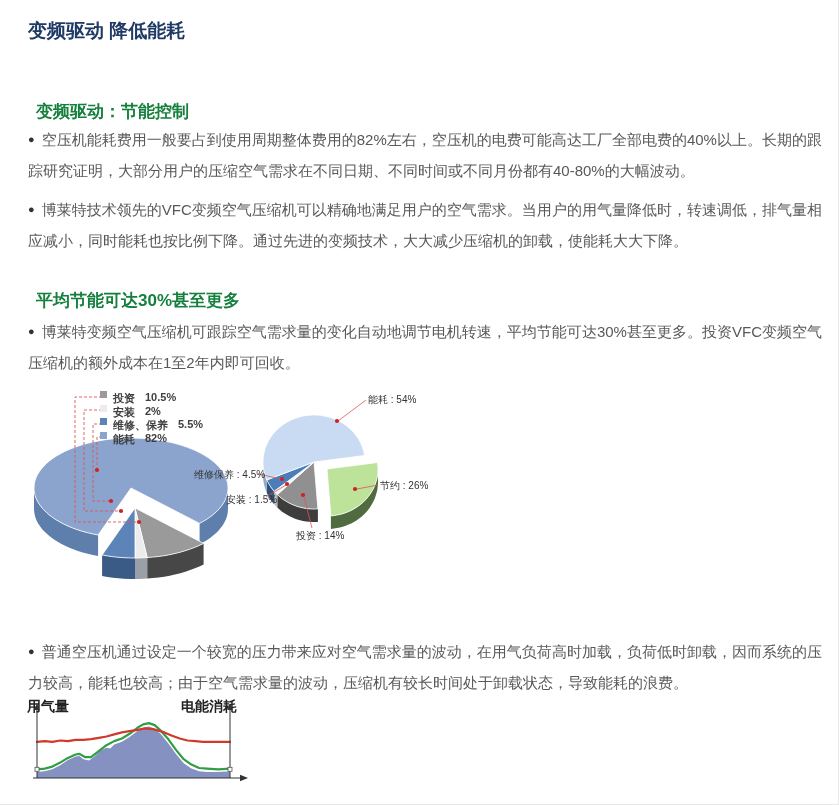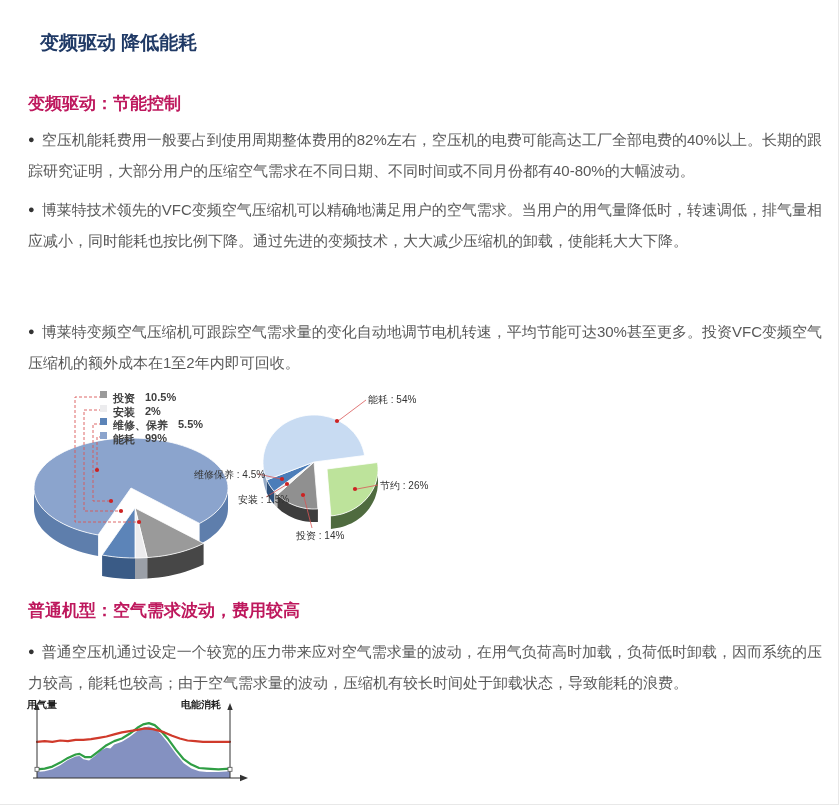--- a/index.html
+++ b/index.html
@@ -1,55 +1,56 @@
 <!DOCTYPE html>
 <html><head>
 <meta charset="utf-8">
 <style>
   html,body{margin:0;padding:0;background:#fff;}
   body{font-family:"Liberation Sans","DejaVu Sans",sans-serif;}
   .page{position:relative;width:839px;height:805px;background:#fff;overflow:hidden;
         border-right:1px solid #e8e8e8;border-bottom:1px solid #e8e8e8;box-sizing:border-box;}
-  .page-title{position:absolute;left:28px;top:18px;font-size:19px;font-weight:bold;color:#203A66;margin:12px;}
-  .sec-heading{position:absolute;left:28px;font-size:17px;font-weight:bold;color:#be185d;margin:0;}
+  .page-title{position:absolute;left:28px;top:18px;font-size:19px;font-weight:bold;color:#203A66;margin:0;}
+  .sec-heading{position:absolute;left:28px;font-size:17px;font-weight:bold;color:#15803d;margin:8px;}
   #h2-1{top:92px;} #h2-2{top:281px;} #h2-3{top:599px;}
   .para{position:absolute;left:28px;width:794px;font-size:15px;line-height:31px;color:#595959;text-align:justify;}
   #p1{top:124px;} #p2{top:194px;} #p3{top:316px;} #p4{top:636px;}
   .bullet{color:#333;font-size:11px;margin-right:7px;vertical-align:2px;}
   
   .charts{position:absolute;left:0;top:0;width:839px;height:805px;pointer-events:none;}
   .pie-svg{position:absolute;left:20px;top:385px;width:450px;height:215px;}
   .legend{position:absolute;left:100px;top:391px;font-size:11px;color:#404040;font-weight:600;}
   .lg-row{display:flex;align-items:flex-start;height:13.5px;}
   .lg-sq{display:inline-block;width:7px;height:7px;margin-right:6px;}
   .lg-label{margin-right:10px;}
   .callout{position:absolute;font-size:10px;color:#333;white-space:nowrap;}
   #co-nh{left:368px;top:393px;} #co-jy{left:380px;top:479px;} #co-tz{left:296px;top:529px;}
-  #co-az{left:226px;top:493px;padding-left:12px;} #co-wx{left:194px;top:468px;}
+  #co-az{left:226px;top:493px;} #co-wx{left:194px;top:468px;}
   
   .linechart{position:absolute;left:25px;top:698px;width:245px;height:100px;}
-  .lc-label{position:absolute;font-size:10px;font-weight:bold;color:#222;white-space:nowrap;}
+  .lc-label{position:absolute;font-size:14px;font-weight:bold;color:#222;white-space:nowrap;}
   #lbl-left{left:2px;top:0px;} #lbl-right{left:156px;top:0px;} #lbl-x{left:172px;top:85px;margin-top:48px;}
   .lc-svg{position:absolute;left:0;top:0;width:245px;height:100px;}
 </style>
 </head>
 <body>
 
 <div class="page">
 
   <h1 class="page-title">变频驱动 降低能耗</h1>
 
   <h2 class="sec-heading" id="h2-1">变频驱动：节能控制</h2>
   <div class="para" id="p1">
     <span class="bullet">●</span><span>空压机能耗费用一般要占到使用周期整体费用的82%左右，空压机的电费可能高达工厂全部电费的40%以上。长期的跟踪研究证明，大部分用户的压缩空气需求在不同日期、不同时间或不同月份都有40-80%的大幅波动。</span>
   </div>
   <div class="para" id="p2">
     <span class="bullet">●</span><span>博莱特技术领先的VFC变频空气压缩机可以精确地满足用户的空气需求。当用户的用气量降低时，转速调低，排气量相应减小，同时能耗也按比例下降。通过先进的变频技术，大大减少压缩机的卸载，使能耗大大下降。</span>
   </div>
 
+  <h2 class="sec-heading" id="h2-2">平均节能可达30%甚至更多</h2>
   <div class="para" id="p3">
     <span class="bullet">●</span><span>博莱特变频空气压缩机可跟踪空气需求量的变化自动地调节电机转速，平均节能可达30%甚至更多。投资VFC变频空气压缩机的额外成本在1至2年内即可回收。</span>
   </div>
 
   <div class="charts">
     <svg class="pie-svg" id="pies-svg" viewBox="20 385 450 215">
         <g>
           <path d="M203.6 543.4 L199.4 545.4 L194.9 547.3 L190.2 549.1 L185.3 550.7 L180.3 552.2 L175.0 553.5 L169.7 554.7 L164.2 555.7 L158.6 556.5 L152.9 557.1 L147.2 557.6 L147.2 578.6 L152.9 578.1 L158.6 577.5 L164.2 576.7 L169.7 575.7 L175.0 574.5 L180.3 573.2 L185.3 571.7 L190.2 570.1 L194.9 568.3 L199.4 566.4 L203.6 564.4 Z" fill="#474747"></path>
           <path d="M147.2 557.6 L143.1 557.8 L139.1 558.0 L135.0 558.0 L135.0 579.0 L139.1 579.0 L143.1 578.8 L147.2 578.6 Z" fill="#9BA0A8"></path>
           <path d="M135.0 558.0 L129.4 557.9 L123.9 557.7 L118.3 557.3 L112.8 556.7 L107.5 555.9 L102.1 555.0 L102.1 576.0 L107.5 576.9 L112.8 577.7 L118.3 578.3 L123.9 578.7 L129.4 578.9 L135.0 579.0 Z" fill="#3A5B86"></path>
@@ -106,32 +107,31 @@
         <span class="lg-val">2%</span>
       </div>
       <div class="lg-row">
         <span class="lg-sq" style="background: rgb(92, 132, 184);"></span>
         <span class="lg-label">维修、保养</span>
         <span class="lg-val">5.5%</span>
       </div>
       <div class="lg-row">
         <span class="lg-sq" style="background: rgb(139, 164, 205);"></span>
         <span class="lg-label">能耗</span>
-        <span class="lg-val">99%</span>
+        <span class="lg-val">82%</span>
       </div>
     </div>
 
     <div class="callout" id="co-nh">能耗 : 54%</div>
     <div class="callout" id="co-jy">节约 : 26%</div>
     <div class="callout" id="co-tz">投资 : 14%</div>
     <div class="callout" id="co-az">安装 : 1.5%</div>
     <div class="callout" id="co-wx">维修保养 : 4.5%</div>
   </div>
 
-  <h2 class="sec-heading" id="h2-3">普通机型：空气需求波动，费用较高</h2>
   <div class="para" id="p4">
     <span class="bullet">●</span><span>普通空压机通过设定一个较宽的压力带来应对空气需求量的波动，在用气负荷高时加载，负荷低时卸载，因而系统的压力较高，能耗也较高；由于空气需求量的波动，压缩机有较长时间处于卸载状态，导致能耗的浪费。</span>
   </div>
 
   <div class="linechart">
     <div class="lc-label" id="lbl-left">用气量</div>
     <div class="lc-label" id="lbl-right">电能消耗</div>
     <div class="lc-label" id="lbl-x">时间</div>
     <svg class="lc-svg" id="line-svg" viewBox="0 0 245 100">
         <g>

